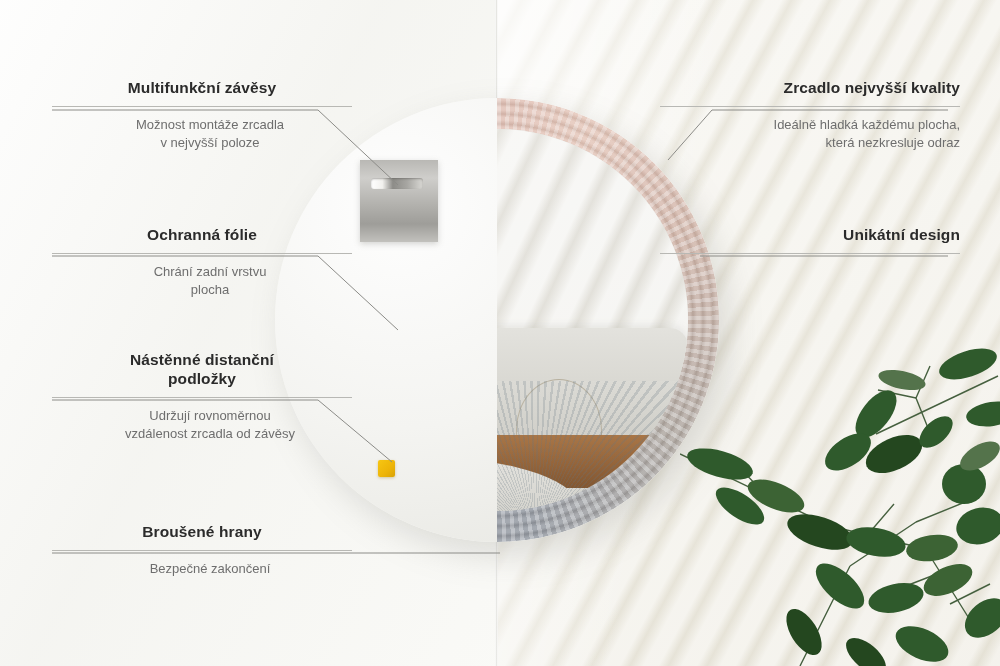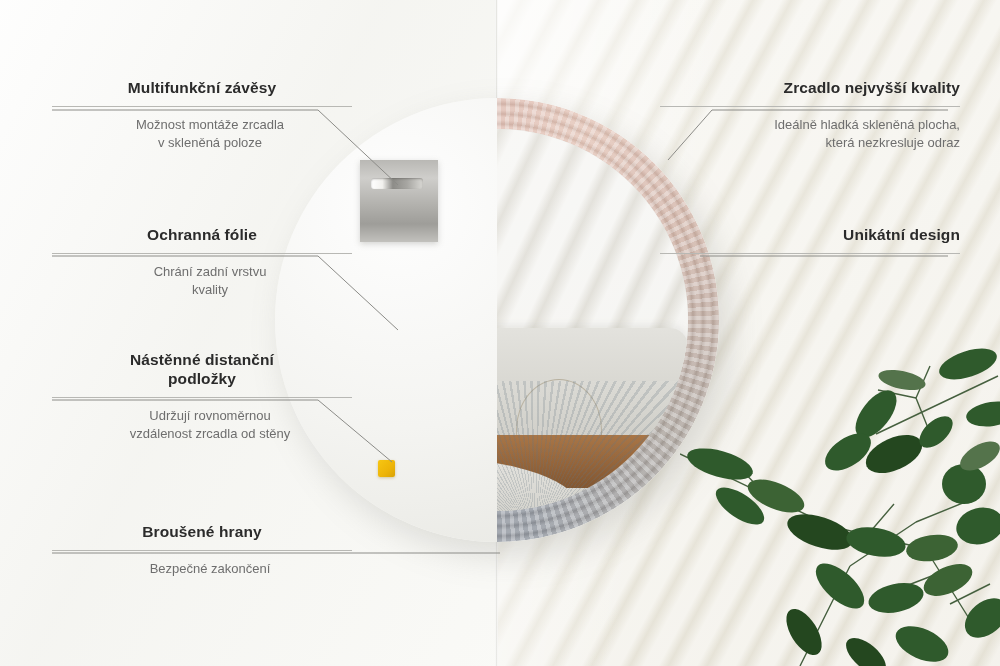--- a/index.html
+++ b/index.html
@@ -230,58 +230,58 @@
       <path d="M948 110 H712 L668 160"></path>
       <path d="M948 256 H700"></path>
     </g>
   </svg>
 
   <div class="callout left" style="top:78px">
     <p class="c-title">Multifunkční závěsy</p>
     <span class="c-rule"></span>
     <p class="c-desc">
       <span>Možnost montáže zrcadla</span><br>
-      <span>v skleněná poloze</span>
+      <span>v nejvyšší poloze</span>
     </p>
   </div>
 
   <div class="callout left" style="top:225px">
     <p class="c-title">Ochranná fólie</p>
     <span class="c-rule"></span>
     <p class="c-desc">
       <span>Chrání zadní vrstvu</span><br>
-      <span>kvality</span>
+      <span>plocha</span>
     </p>
   </div>
 
   <div class="callout left" style="top:350px">
     <p class="c-title">
       <span>Nástěnné distanční</span><br>
       <span>podložky</span>
     </p>
     <span class="c-rule"></span>
     <p class="c-desc">
       <span>Udržují rovnoměrnou</span><br>
-      <span>vzdálenost zrcadla od stěny</span>
+      <span>vzdálenost zrcadla od závěsy</span>
     </p>
   </div>
 
   <div class="callout left" style="top:522px">
     <p class="c-title">Broušené hrany</p>
     <span class="c-rule"></span>
     <p class="c-desc">
       <span>Bezpečné zakončení</span>
     </p>
   </div>
 
   <div class="callout right" style="top:78px">
     <p class="c-title">Zrcadlo nejvyšší kvality</p>
     <span class="c-rule"></span>
     <p class="c-desc">
-      <span>Ideálně hladká skleněná plocha,</span><br>
+      <span>Ideálně hladká každému plocha,</span><br>
       <span>která nezkresluje odraz</span>
     </p>
   </div>
 
   <div class="callout right" style="top:225px">
     <p class="c-title">Unikátní design</p>
     <span class="c-rule"></span>
   </div>
 
   <svg class="foliage" viewBox="0 0 320 330">

